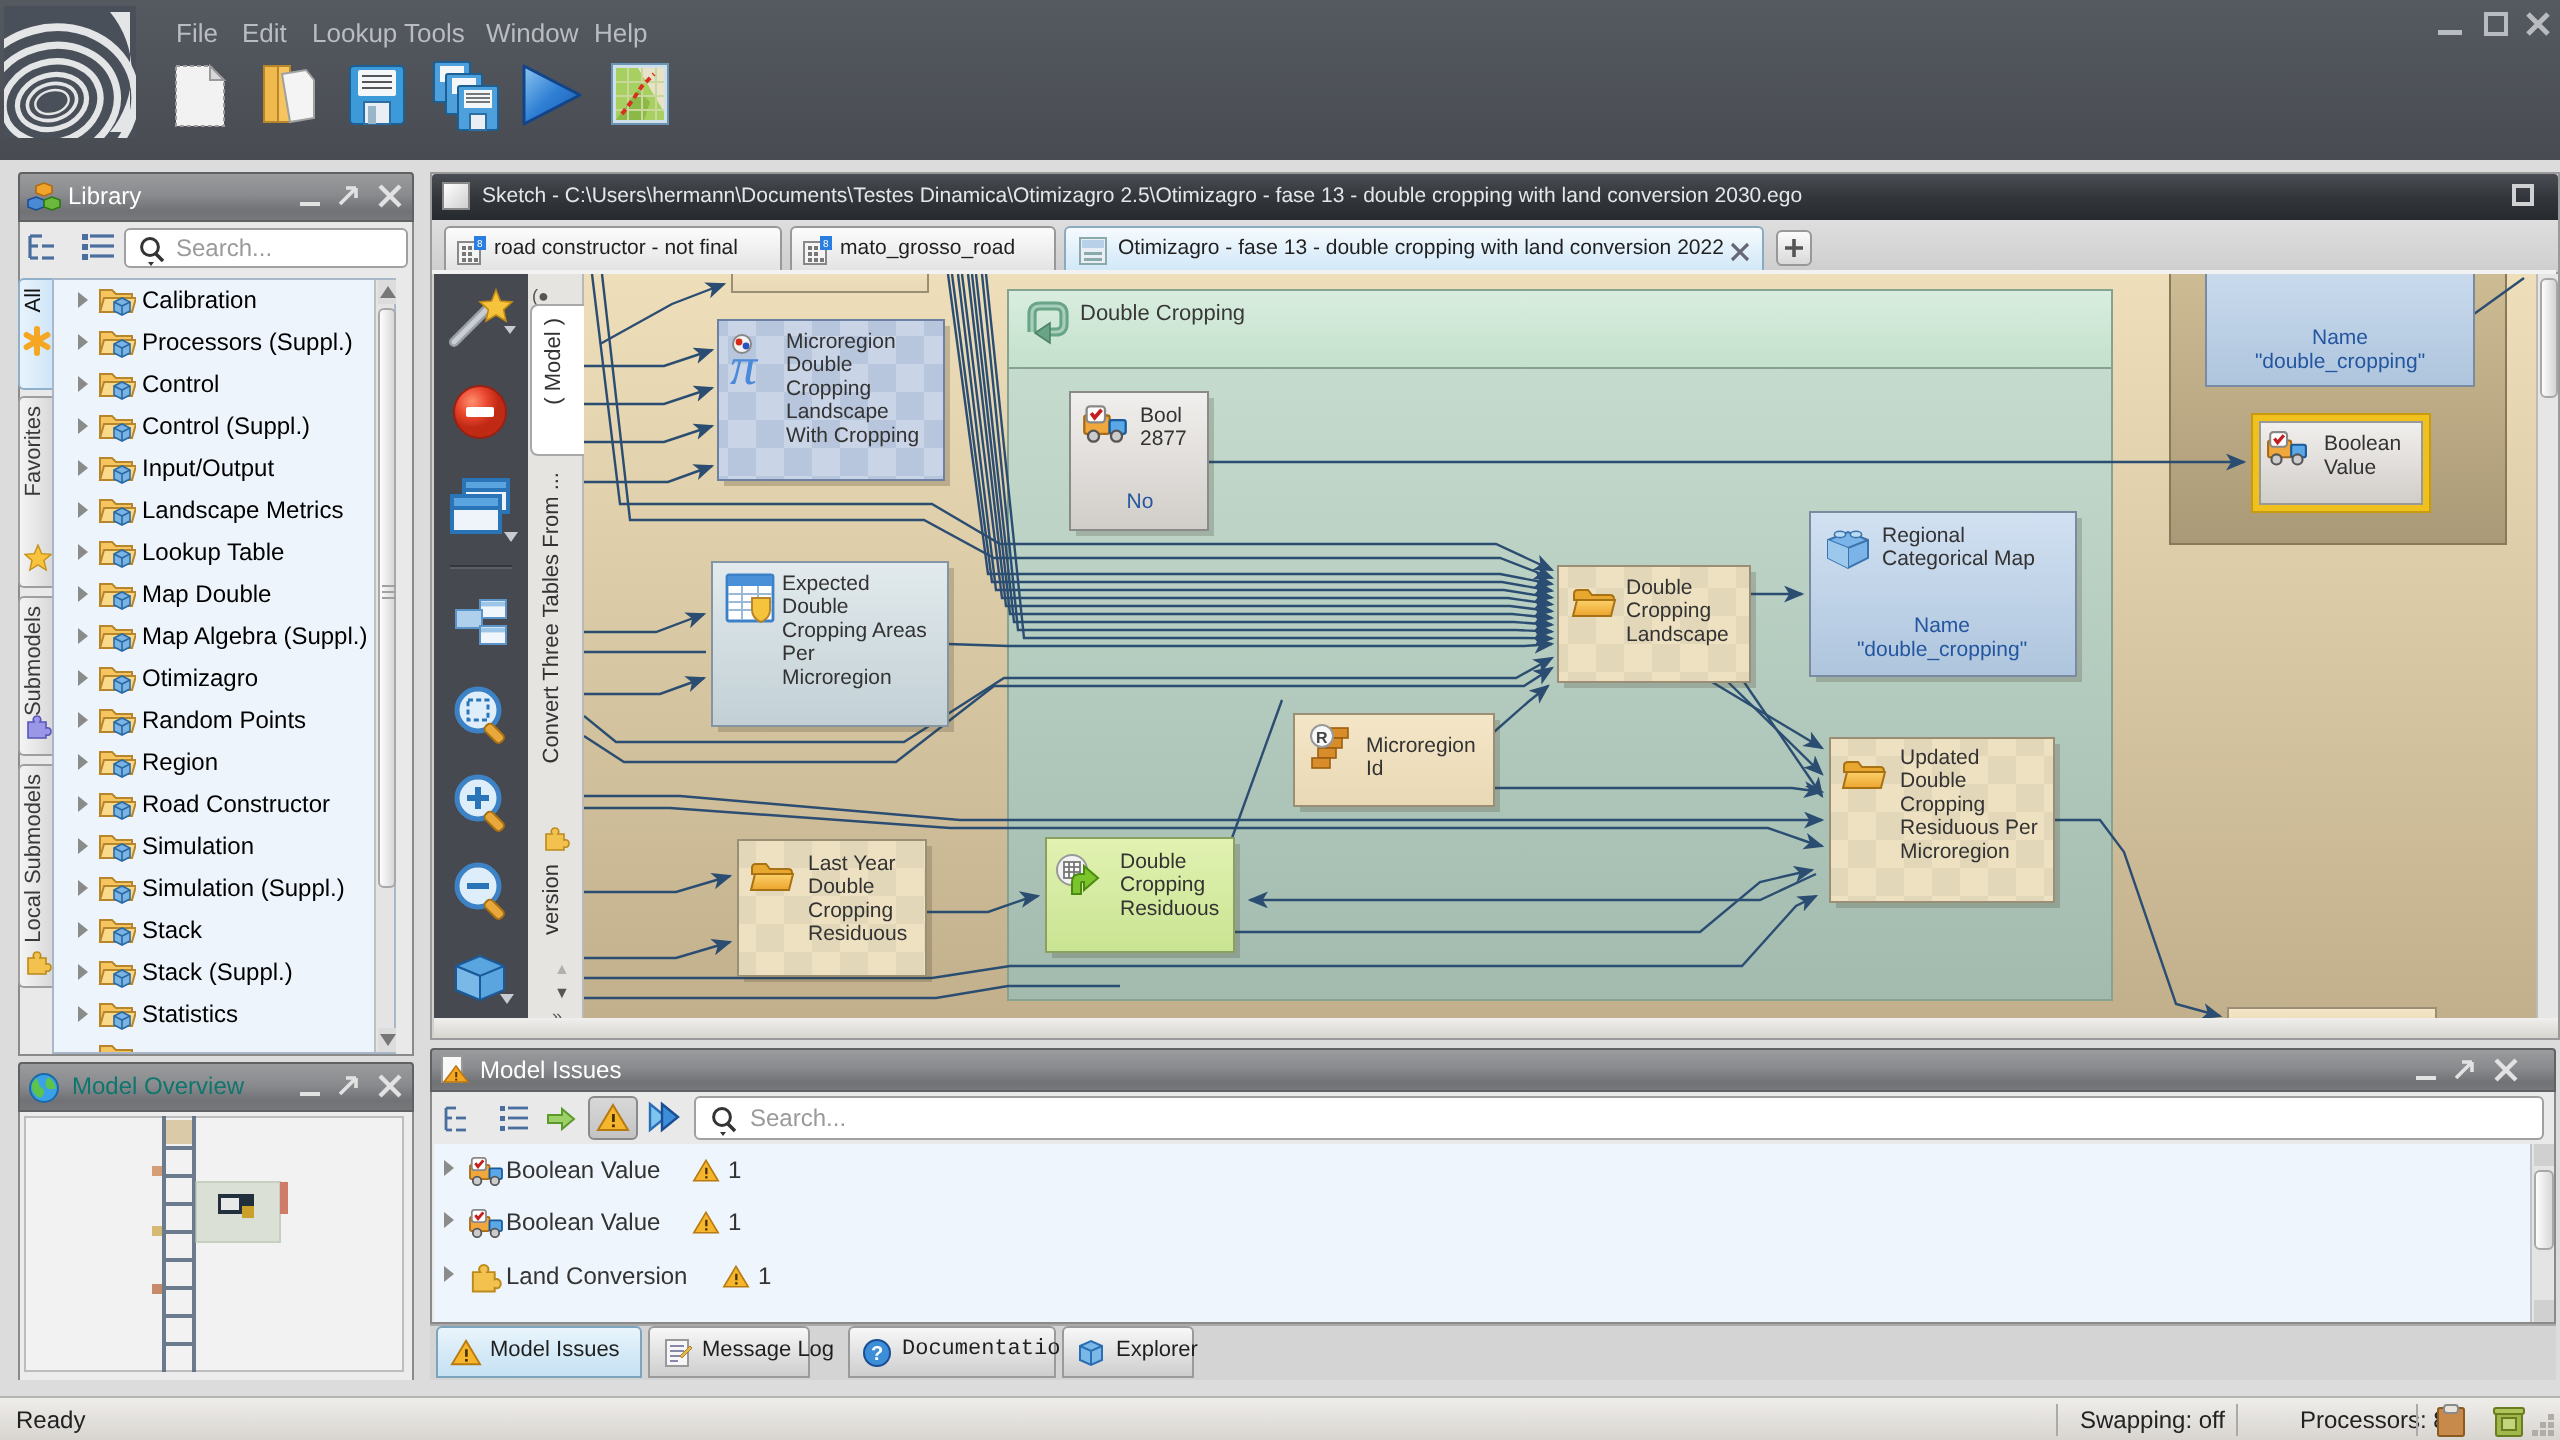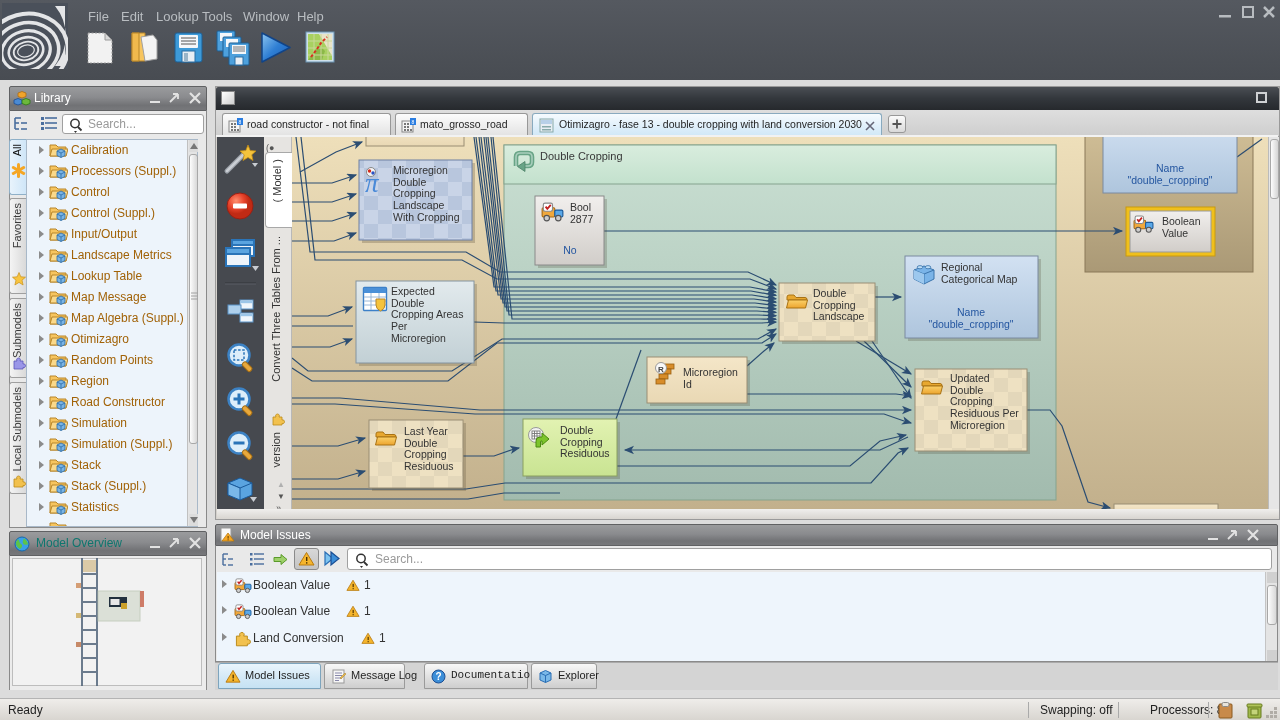--- a/index.html
+++ b/index.html
@@ -4,21 +4,21 @@
 html,body{width:1280px;height:720px;overflow:hidden;}
 body{font-family:"Liberation Sans",sans-serif;background:#dcdcdc;position:relative;}
 .abs{position:absolute;}
 
 #top{position:absolute;left:0;top:0;width:1280px;height:80px;background:linear-gradient(#555960,#484c52);}
 #top .menu{position:absolute;top:9px;font-size:13px;color:#b9bdc1;}
 
 .ptitle{position:absolute;background:linear-gradient(#9a9b9d,#8a8b8e 45%,#717275 80%,#77787b);border:1px solid #606163;border-radius:2px 2px 0 0;color:#eef4fa;font-size:12px;}
 .pbody{position:absolute;background:#e9e9e9;border:1px solid #8a8a8a;border-top:none;}
 
-.lrow{position:absolute;left:0;height:21px;width:100%;font-size:12px;color:#a16207;}
+.lrow{position:absolute;left:0;height:21px;width:100%;font-size:12px;color:#000000;}
 .lrow .tri{position:absolute;left:12px;top:6px;width:0;height:0;border-left:5px solid #8b8b8b;border-top:4px solid transparent;border-bottom:4px solid transparent;}
 .lrow .txt{position:absolute;left:44px;top:3px;}
 .vtab{position:absolute;left:9px;width:17px;background:linear-gradient(90deg,#f4f4f4,#d9d9d9);border:1px solid #9f9f9f;border-right:none;border-radius:3px 0 0 3px;}
 .vtab .vt{position:absolute;left:1px;top:4px;width:14px;color:#3a3a3a;font-size:11px;writing-mode:vertical-rl;transform:rotate(180deg);white-space:nowrap;}
 
 .stab{position:absolute;top:113px;height:38px;background:linear-gradient(#fcfcfc,#e2e2e2 60%,#d2d2d2);border:1px solid #989898;border-bottom:none;border-radius:3px 3px 0 0;font-size:10.5px;color:#1f1f1f;white-space:nowrap;}
 
 .btab{position:absolute;top:663px;height:26px;background:linear-gradient(#f8f8f8,#dedede 60%,#cecece);border:1px solid #9a9a9a;border-radius:3px 3px 0 0;font-size:11px;color:#1f1f1f;white-space:nowrap;}
 .sep{position:absolute;width:1px;background:#aaa;}
 </style></head>
@@ -277,21 +277,21 @@
     <div class="lrow" style="top:147px">
       <span class="tri"></span>
       <svg style="position:absolute;left:22px;top:1px" width="19" height="18" viewBox="0 0 19 18">
         <path d="M1,4 L7,4 L9,6 L17,6 L17,15 L1,15 Z" fill="#f7c55f" stroke="#b8862a"></path>
         <path d="M1,15 L3,8 L19,8 L17,15 Z" fill="#fad98a" stroke="#b8862a"></path>
         <g transform="translate(7,7)">
           <path d="M1,3 L5,1 L9,3 L9,7.5 L5,9.5 L1,7.5 Z" fill="#7ab4e4" stroke="#2a6aa4" stroke-width="0.8"></path>
           <path d="M1,3 L5,5 L9,3 M5,5 L5,9.5" fill="none" stroke="#2a6aa4" stroke-width="0.8"></path>
         </g>
       </svg>
-      <span class="txt">Map Message</span>
+      <span class="txt">Map Double</span>
     </div>
     <div class="lrow" style="top:168px">
       <span class="tri"></span>
       <svg style="position:absolute;left:22px;top:1px" width="19" height="18" viewBox="0 0 19 18">
         <path d="M1,4 L7,4 L9,6 L17,6 L17,15 L1,15 Z" fill="#f7c55f" stroke="#b8862a"></path>
         <path d="M1,15 L3,8 L19,8 L17,15 Z" fill="#fad98a" stroke="#b8862a"></path>
         <g transform="translate(7,7)">
           <path d="M1,3 L5,1 L9,3 L9,7.5 L5,9.5 L1,7.5 Z" fill="#7ab4e4" stroke="#2a6aa4" stroke-width="0.8"></path>
           <path d="M1,3 L5,5 L9,3 M5,5 L5,9.5" fill="none" stroke="#2a6aa4" stroke-width="0.8"></path>
         </g>
@@ -473,20 +473,21 @@
     </g>
     <rect x="97" y="39" width="18" height="10" fill="#22303e"></rect>
     <rect x="98.5" y="41" width="9" height="6" fill="#e8e8e8"></rect>
     <rect x="109" y="45" width="6" height="6" fill="#caa02a"></rect>
   </svg>
 </div>
 
 <div class="abs" style="left:215px;top:86px;width:1065px;height:434px;background:#d4d1cc;border:1px solid #9a9a9a;"></div>
 <div class="abs" style="left:216px;top:87px;width:1063px;height:23px;background:linear-gradient(#4a4e54,#33373c 50%,#26292d);border-radius:2px 2px 0 0;">
   <div class="abs" style="left:5px;top:4px;width:14px;height:14px;background:linear-gradient(135deg,#fff,#cfcfcf);border:1px solid #888;"></div>
+  <span class="abs" style="left:25px;top:5px;color:#e4e6e8;font-size:10.5px;white-space:nowrap;">Sketch - C:\Users\hermann\Documents\Testes Dinamica\Otimizagro 2.5\Otimizagro - fase 13 - double cropping with land conversion 2030.ego</span>
   <div class="abs" style="left:1040px;top:5px;width:11px;height:11px;border:2px solid #cfd1d3;"></div>
 </div>
 
 <div class="abs" style="left:216px;top:110px;width:1063px;height:27px;background:linear-gradient(#dedede,#cecece);border-bottom:1px solid #9a9a9a;"></div>
 <div class="stab" style="left:222px;width:169px;">
   <svg class="abs" style="left:5px;top:4px" width="15" height="15" viewBox="0 0 15 15">
       <rect x="1" y="3" width="11" height="11" fill="#f4f4f4" stroke="#888"></rect>
       <g fill="#777">
         <rect x="3" y="5" width="2" height="2"></rect>
         <rect x="6" y="5" width="2" height="2"></rect>
@@ -520,21 +521,21 @@
     </svg>
   <span class="abs" style="left:24px;top:4px;">mato_grosso_road</span>
 </div>
 <div class="stab" style="left:532px;width:350px;height:24px;background:linear-gradient(#f6fbfe,#ddeefa 60%,#cfe7f6);border-color:#89aabf;">
   <svg class="abs" style="left:6px;top:4px" width="15" height="15" viewBox="0 0 15 15">
       <rect x="1" y="1" width="13" height="13" fill="#e8eef4" stroke="#8aa"></rect>
       <rect x="2" y="2" width="11" height="4" fill="#b8d0e8"></rect>
       <rect x="3" y="8" width="9" height="1.5" fill="#8aa"></rect>
       <rect x="3" y="11" width="9" height="1.5" fill="#8aa"></rect>
     </svg>
-  <span class="abs" style="left:26px;top:4px;">Otimizagro - fase 13 - double cropping with land conversion 2030</span>
+  <span class="abs" style="left:26px;top:4px;">Otimizagro - fase 13 - double cropping with land conversion 2022</span>
   <svg class="abs" style="left:332px;top:7px" width="10" height="10" viewBox="0 0 10 10">
       <path d="M1,1 L9,9 M9,1 L1,9" stroke="#667" stroke-width="1.6"></path>
     </svg>
 </div>
 <div class="abs" style="left:888px;top:115px;width:18px;height:18px;background:linear-gradient(#fbfbfb,#d9d9d9);border:1px solid #989898;border-radius:3px;">
   <svg width="16" height="16" viewBox="0 0 16 16">
       <path d="M8,3.5 L8,12.5 M3.5,8 L12.5,8" stroke="#555" stroke-width="1.8"></path>
     </svg>
 </div>
 

